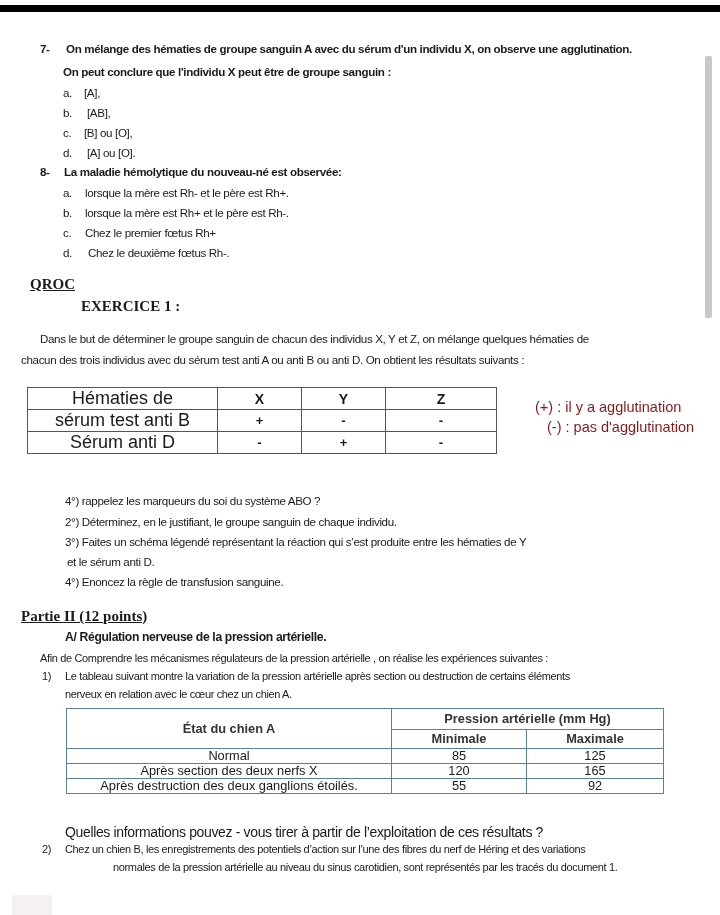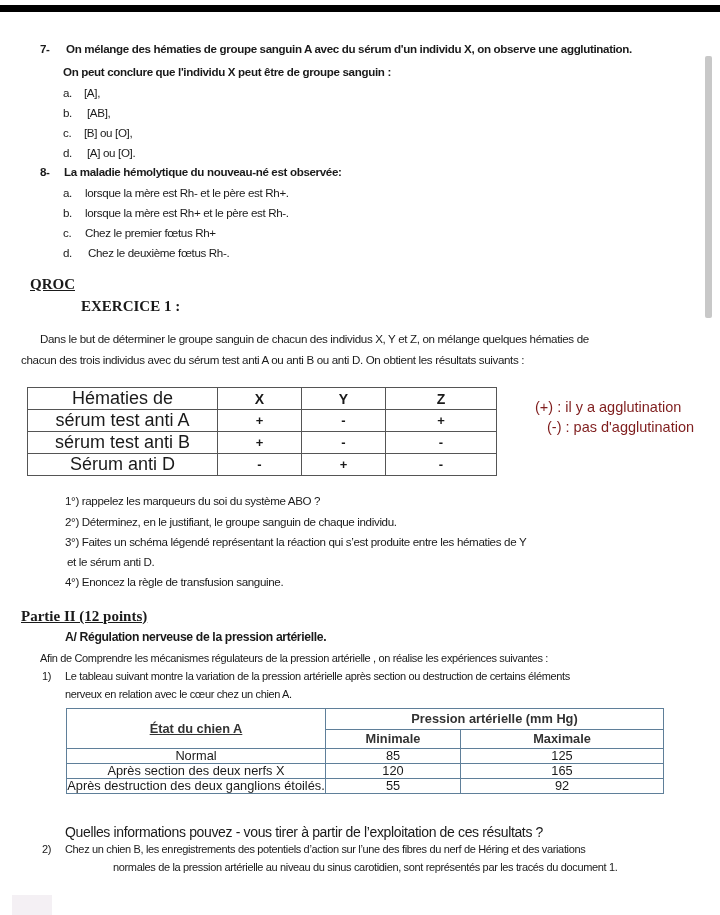--- a/index.html
+++ b/index.html
@@ -62,62 +62,56 @@
 
   <table class="t1" style="left:27px; top:387px; width:470px;">
     <tbody>
         <tr>
       <td style="width:190px;">Hématies de</td>
       <td class="h" style="width:84px;">X</td>
       <td class="h" style="width:84px;">Y</td>
       <td class="h">Z</td>
     </tr>
     <tr>
-      <td>sérum test anti A</td>
-      <td class="sym">+</td>
-      <td class="sym">-</td>
-      <td class="sym">+</td>
-    </tr>
-    <tr>
       <td>sérum test anti B</td>
       <td class="sym">+</td>
       <td class="sym">-</td>
       <td class="sym">-</td>
     </tr>
     <tr>
       <td>Sérum anti D</td>
       <td class="sym">-</td>
       <td class="sym">+</td>
       <td class="sym">-</td>
     </tr>
   </tbody>
     </table>
 
   <span class="abs legend" style="left:535px; top:399px;">(+) : il y a agglutination</span>
   <span class="abs legend" style="left:535px; top:419px;margin-left:12px;">(-) : pas d'agglutination</span>
 
-  <span class="abs cal" style="left:65px; top:494px;">1°) rappelez les marqueurs du soi du système ABO ?</span>
+  <span class="abs cal" style="left:65px; top:494px;">4°) rappelez les marqueurs du soi du système ABO ?</span>
   <span class="abs cal" style="left:65px; top:515px;">2°) Déterminez, en le justifiant, le groupe sanguin de chaque individu.</span>
   <span class="abs cal" style="left:65px; top:535px;">3°) Faites un schéma légendé représentant la réaction qui s’est produite entre les hématies de Y</span>
   <span class="abs cal" style="left:67px; top:555px;">et le sérum    anti D.</span>
   <span class="abs cal" style="left:65px; top:575px;">4°) Enoncez la règle de transfusion sanguine.</span>
 </div>
 
 <div>
   <span class="abs serif bold u" style="left:21px; top:608px; font-size:15px;">Partie II (12 points)</span>
   <span class="abs cal bold" style="left:65px; top:630px; font-size:12.2px;">A/ Régulation nerveuse de la pression artérielle.</span>
   <span class="abs cal" style="left:40px; top:652px; font-size:11px;">Afin de Comprendre les mécanismes régulateurs de la pression artérielle , on réalise les expériences suivantes :</span>
   <span class="abs cal" style="left:42px; top:670px; font-size:11px;">1)</span>
   <span class="abs cal" style="left:65px; top:670px; font-size:11px;">Le tableau suivant montre la variation de la pression artérielle après section ou destruction de certains éléments</span>
   <span class="abs cal" style="left:65px; top:688px; font-size:11px;">nerveux en     relation avec le cœur chez un chien A.</span>
 
   <table class="t2" style="left:66px; top:708px; width:598px;">
     <tbody>
         <tr>
-      <td class="h" rowspan="2" style="width:259px; height:40px;text-decoration:underline;">État du chien A</td>
+      <td class="h" rowspan="2" style="width:325px; height:40px;">État du chien A</td>
       <td class="h" colspan="2" style="height:21px;">Pression artérielle (mm Hg)</td>
     </tr>
     <tr>
       <td class="h" style="width:135px; height:19px;">Minimale</td>
       <td class="h">Maximale</td>
     </tr>
     <tr>
       <td>Normal</td>
       <td>85</td>
       <td>125</td>

